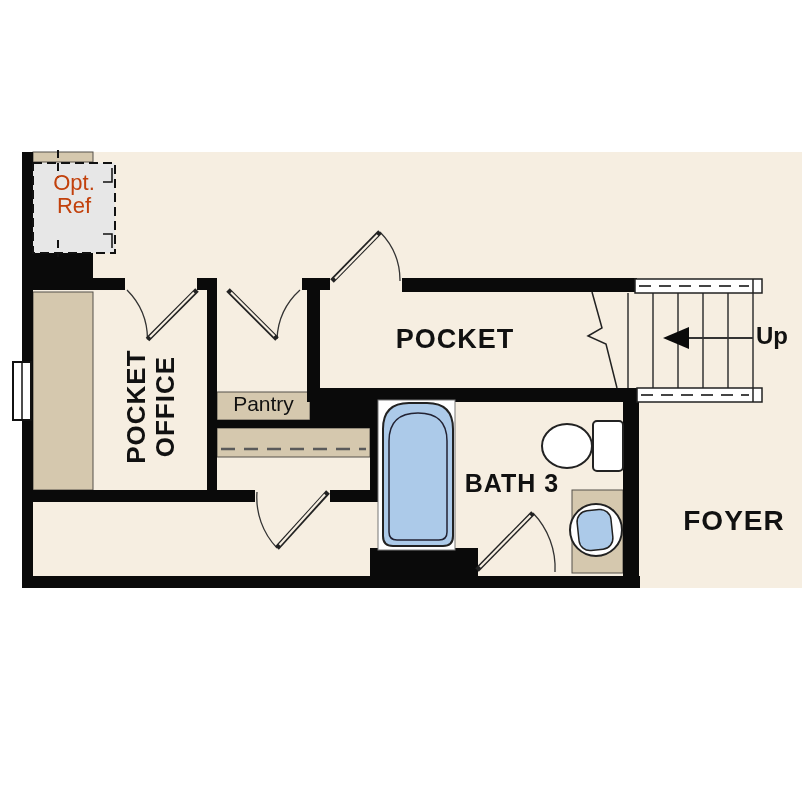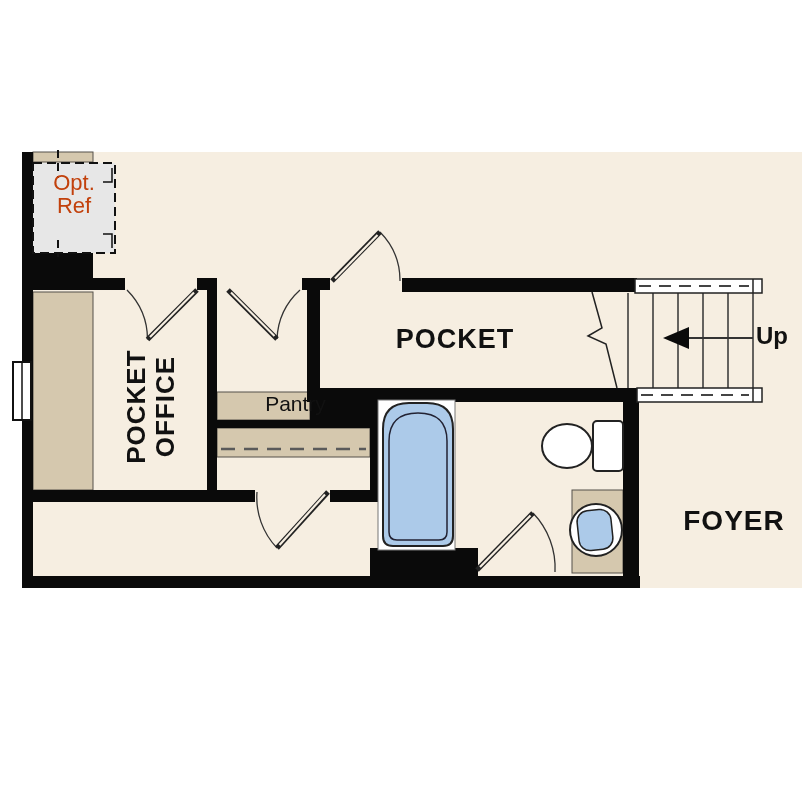--- a/index.html
+++ b/index.html
@@ -6,21 +6,21 @@
   #stage{position:relative;width:810px;height:810px;background:#ffffff;overflow:hidden;
          font-family:"Liberation Sans", sans-serif;}
   #plan-svg{position:absolute;left:0;top:0;width:810px;height:810px;}
   .lbl{position:absolute;color:#111;white-space:nowrap;line-height:1.04;
        font-family:"Liberation Sans", sans-serif;}
   .room{font-weight:bold;letter-spacing:1px;}
   .kitchen{left:150px;top:201px;width:172px;text-align:center;font-size:34px;}
   .storage{left:372px;top:325px;width:166px;text-align:center;font-size:27px;}
   .bath{left:432px;top:470px;width:160px;text-align:center;font-size:25px;}
   .foyer{left:654px;top:506px;width:160px;text-align:center;font-size:28px;}
-  .pantry{left:217px;top:393px;width:93px;text-align:center;font-size:21px;padding-left:32px;}
+  .pantry{left:217px;top:393px;width:93px;text-align:center;font-size:21px;}
   .pocket{left:61px;top:378px;width:180px;text-align:center;font-size:26px;font-weight:bold;
           transform:rotate(-90deg);transform-origin:center center;letter-spacing:1px;line-height:1.1;}
   .optref{left:33px;top:172px;width:82px;text-align:center;font-size:22px;color:#c2410c;}
   .up{left:756px;top:324px;width:48px;font-size:24px;font-weight:bold;}
   .title{left:0;top:600px;width:810px;text-align:center;font-size:42px;font-weight:bold;
          letter-spacing:1px;}
 </style>
 </head>
 <body>
 
@@ -143,20 +143,21 @@
       <rect x="578" y="510" width="34" height="40" rx="11" fill="#accae9" stroke="#222" stroke-width="1.5" transform="rotate(-6 595 530)"></rect>
     </g>
   </svg>
 
   <div class="lbl room storage">POCKET</div>
   <div class="lbl pantry">Pantry</div>
   <div class="lbl pocket">
     <div>POCKET</div>
     <div>OFFICE</div>
   </div>
+  <div class="lbl room bath">BATH 3</div>
   <div class="lbl room foyer">FOYER</div>
   <div class="lbl optref">
     <div>Opt.</div>
     <div>Ref</div>
   </div>
   <div class="lbl up">Up</div>
 
 </div>
 
 </body></html>

